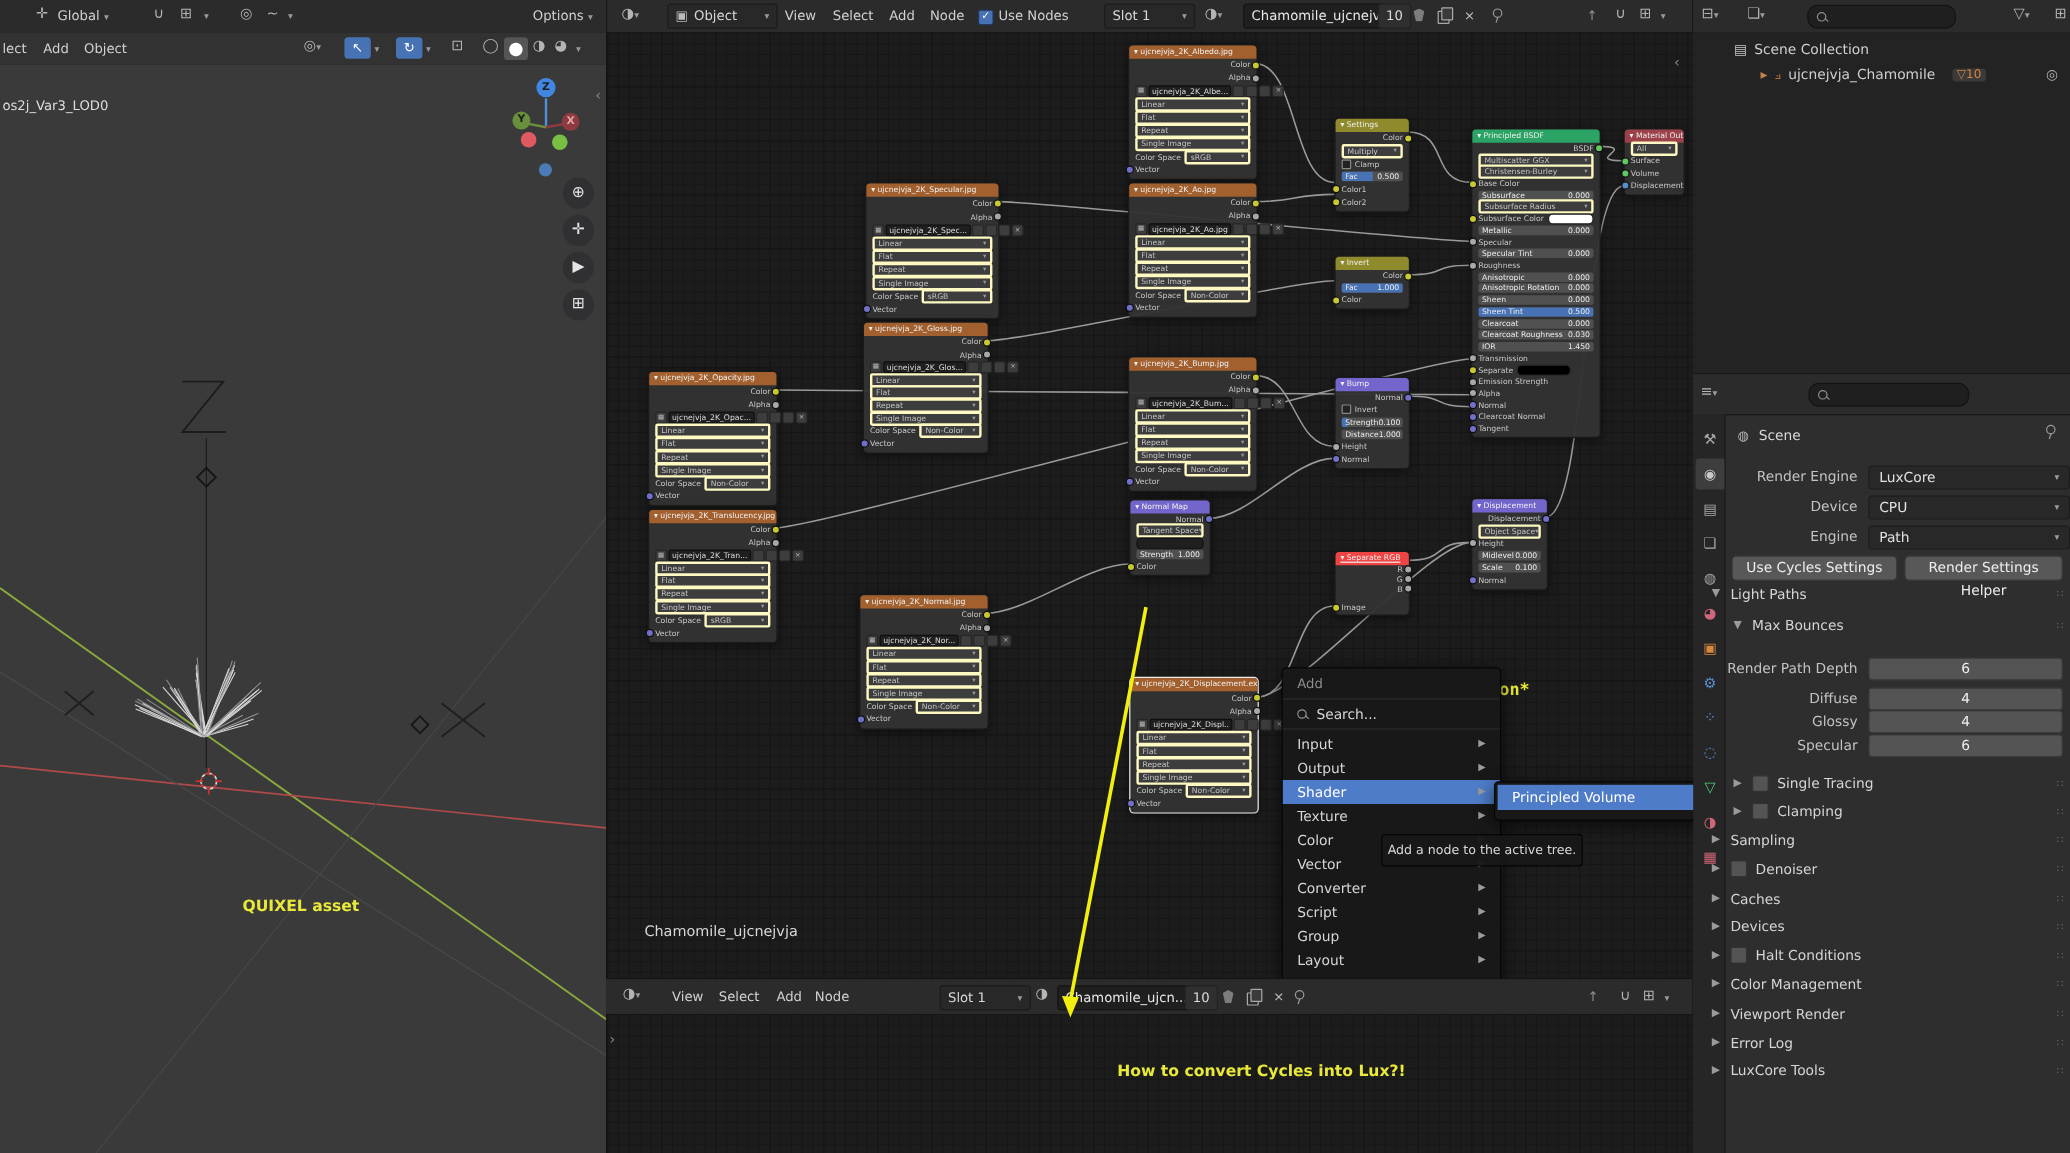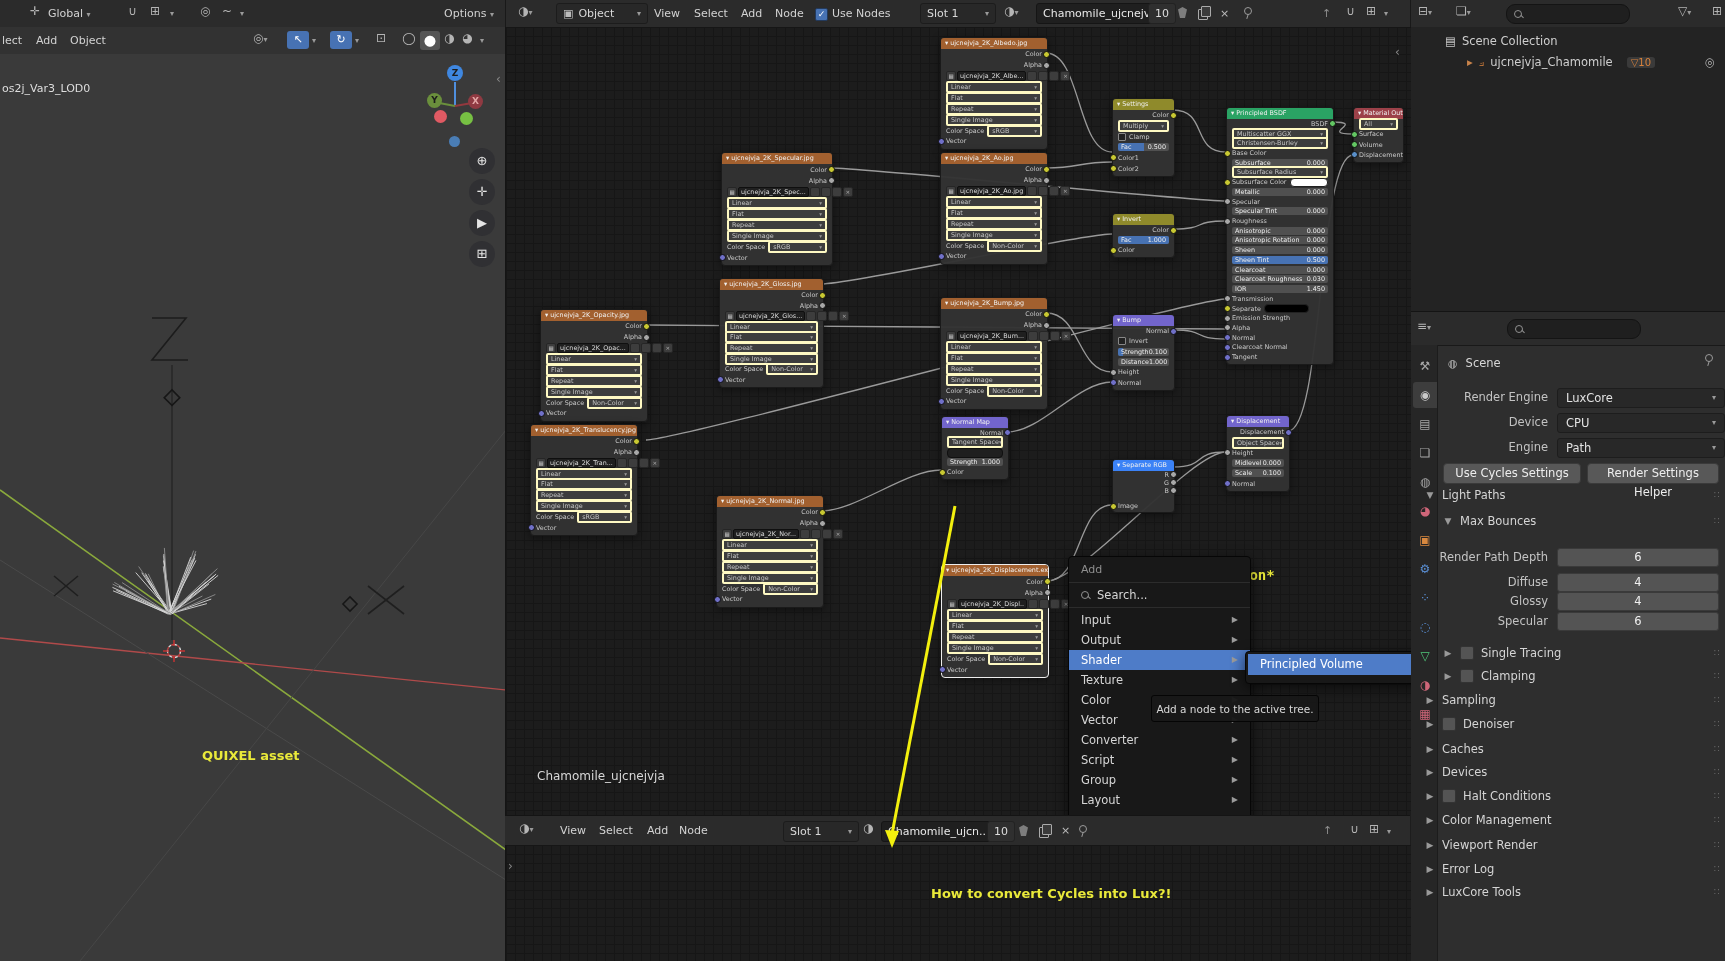--- a/index.html
+++ b/index.html
@@ -448,21 +448,21 @@
             <div class="nsel" style="margin-left: 3px; max-width: 55%;">
               <span>Non-Color</span>
               <span class="car">▾</span>
             </div>
           </div>
           <div class="nrow" style="height: 10.8889px;">
             <span>Vector</span>
             <span class="dot L" style="background: rgb(112, 112, 200);"></span>
           </div>
         </div>
-        <div class="node" style="left: 213px; top: 251px; width: 103px; height: 108px;">
+        <div class="node" style="left: 213px; top: 241px; width: 103px; height: 108px;">
           <div class="nhead" style="background: rgb(162, 96, 47);">▾ ujcnejvja_2K_Gloss.jpg</div>
           <div class="nrow r-out" style="height: 10.5556px;">
             <span>Color</span>
             <span class="dot R" style="background: rgb(200, 200, 50);"></span>
           </div>
           <div class="nrow r-out" style="height: 10.5556px;">
             <span>Alpha</span>
             <span class="dot R" style="background: rgb(168, 168, 168);"></span>
           </div>
           <div class="nrow" style="height: 10.5556px;">
@@ -560,21 +560,21 @@
             <div class="nsel" style="margin-left: 3px; max-width: 55%;">
               <span>Non-Color</span>
               <span class="car">▾</span>
             </div>
           </div>
           <div class="nrow" style="height: 10.8889px;">
             <span>Vector</span>
             <span class="dot L" style="background: rgb(112, 112, 200);"></span>
           </div>
         </div>
-        <div class="node" style="left: 24px; top: 397px; width: 106px; height: 110px;">
+        <div class="node" style="left: 34px; top: 397px; width: 106px; height: 110px;">
           <div class="nhead" style="background: rgb(162, 96, 47);">▾ ujcnejvja_2K_Translucency.jpg</div>
           <div class="nrow r-out" style="height: 10.7778px;">
             <span>Color</span>
             <span class="dot R" style="background: rgb(200, 200, 50);"></span>
           </div>
           <div class="nrow r-out" style="height: 10.7778px;">
             <span>Alpha</span>
             <span class="dot R" style="background: rgb(168, 168, 168);"></span>
           </div>
           <div class="nrow" style="height: 10.7778px;">
@@ -893,21 +893,21 @@
               <span class="zz">Strength</span>
               <span class="zz">1.000</span>
             </div>
           </div>
           <div class="nrow" style="height: 9.8px;">
             <span>Color</span>
             <span class="dot L" style="background: rgb(200, 200, 50);"></span>
           </div>
         </div>
         <div class="node" style="left: 606px; top: 432px; width: 61px; height: 52px;">
-          <div class="nhead" style="background: #3b82f6;">▾ Separate RGB</div>
+          <div class="nhead" style="background: #ef4444; text-decoration: underline;">▾ Separate RGB</div>
           <div class="nrow r-out" style="height: 7.8px;">
             <span>R</span>
             <span class="dot R" style="background: rgb(168, 168, 168);"></span>
           </div>
           <div class="nrow r-out" style="height: 7.8px;">
             <span>G</span>
             <span class="dot R" style="background: rgb(168, 168, 168);"></span>
           </div>
           <div class="nrow r-out" style="height: 7.8px;">
             <span>B</span>

